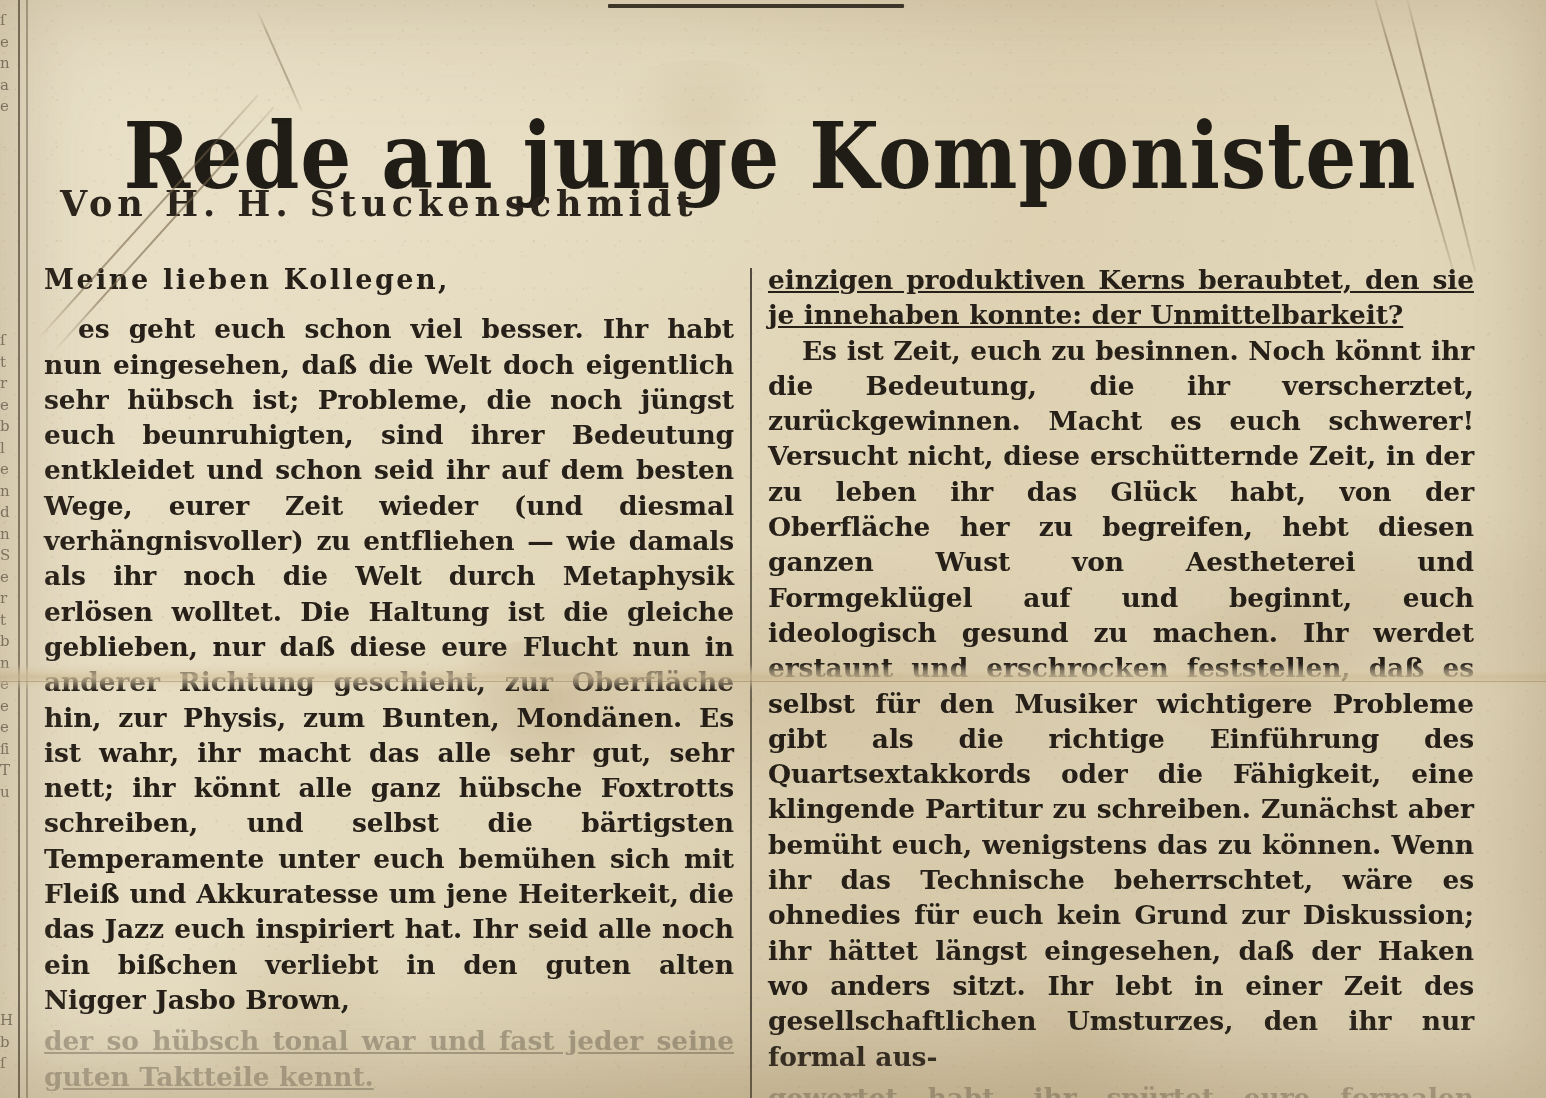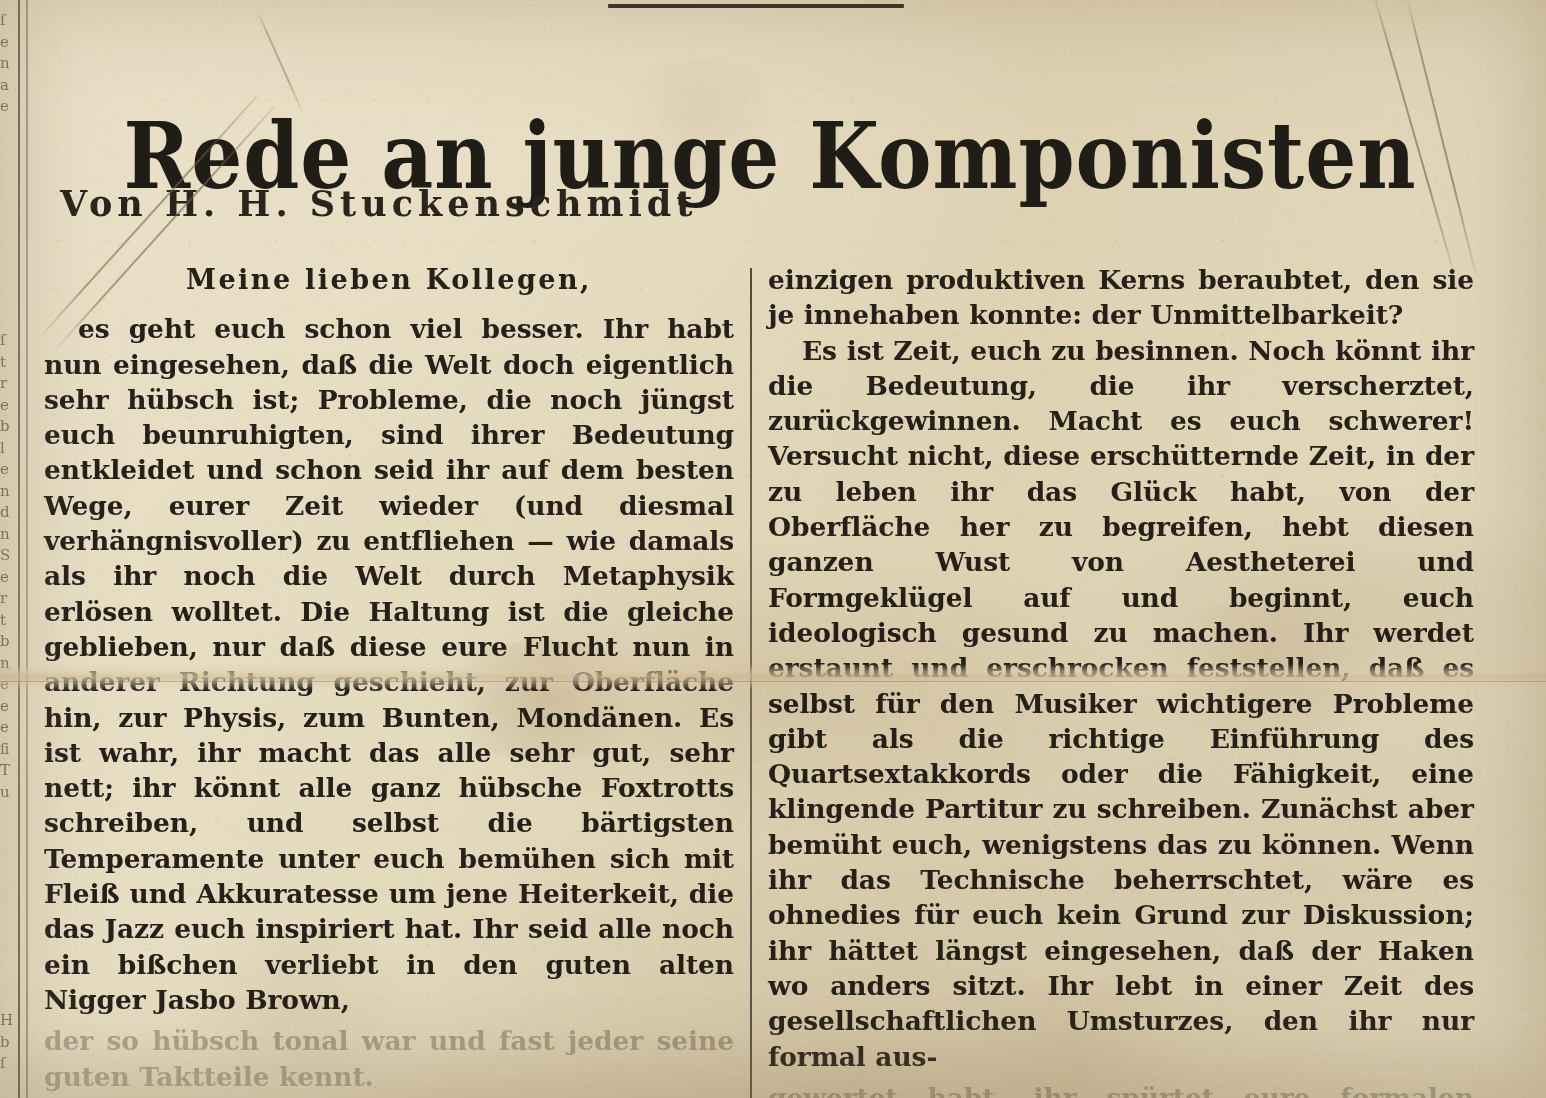--- a/index.html
+++ b/index.html
@@ -154,31 +154,30 @@
     text-justify: inter-word;
     font-weight: 600;
     color: #262019;
     letter-spacing: -0.1px;
     word-spacing: 0.5px;
   }
   #col-left  { left: 44px;  width: 690px; }
   #col-right { left: 768px; width: 706px; }
 
   .col-head {
-    text-align: center;
     font-weight: 700;
     font-size: 27px;
     letter-spacing: 2.5px;
     margin: 0 0 14px 0;
   }
   .para {
     margin: 0;
     text-indent: 34px;
   }
-  .para.cont { text-indent: 0; }
+  .para.cont { text-indent: 0; text-decoration: underline; }
 
   
   .faded { opacity: 0.30; margin-top: 6px; }
 
   
   .vignette {
     position: absolute;
     inset: 0;
     pointer-events: none;
     box-shadow: inset 0 0 120px rgba(150,128,92,0.30),

